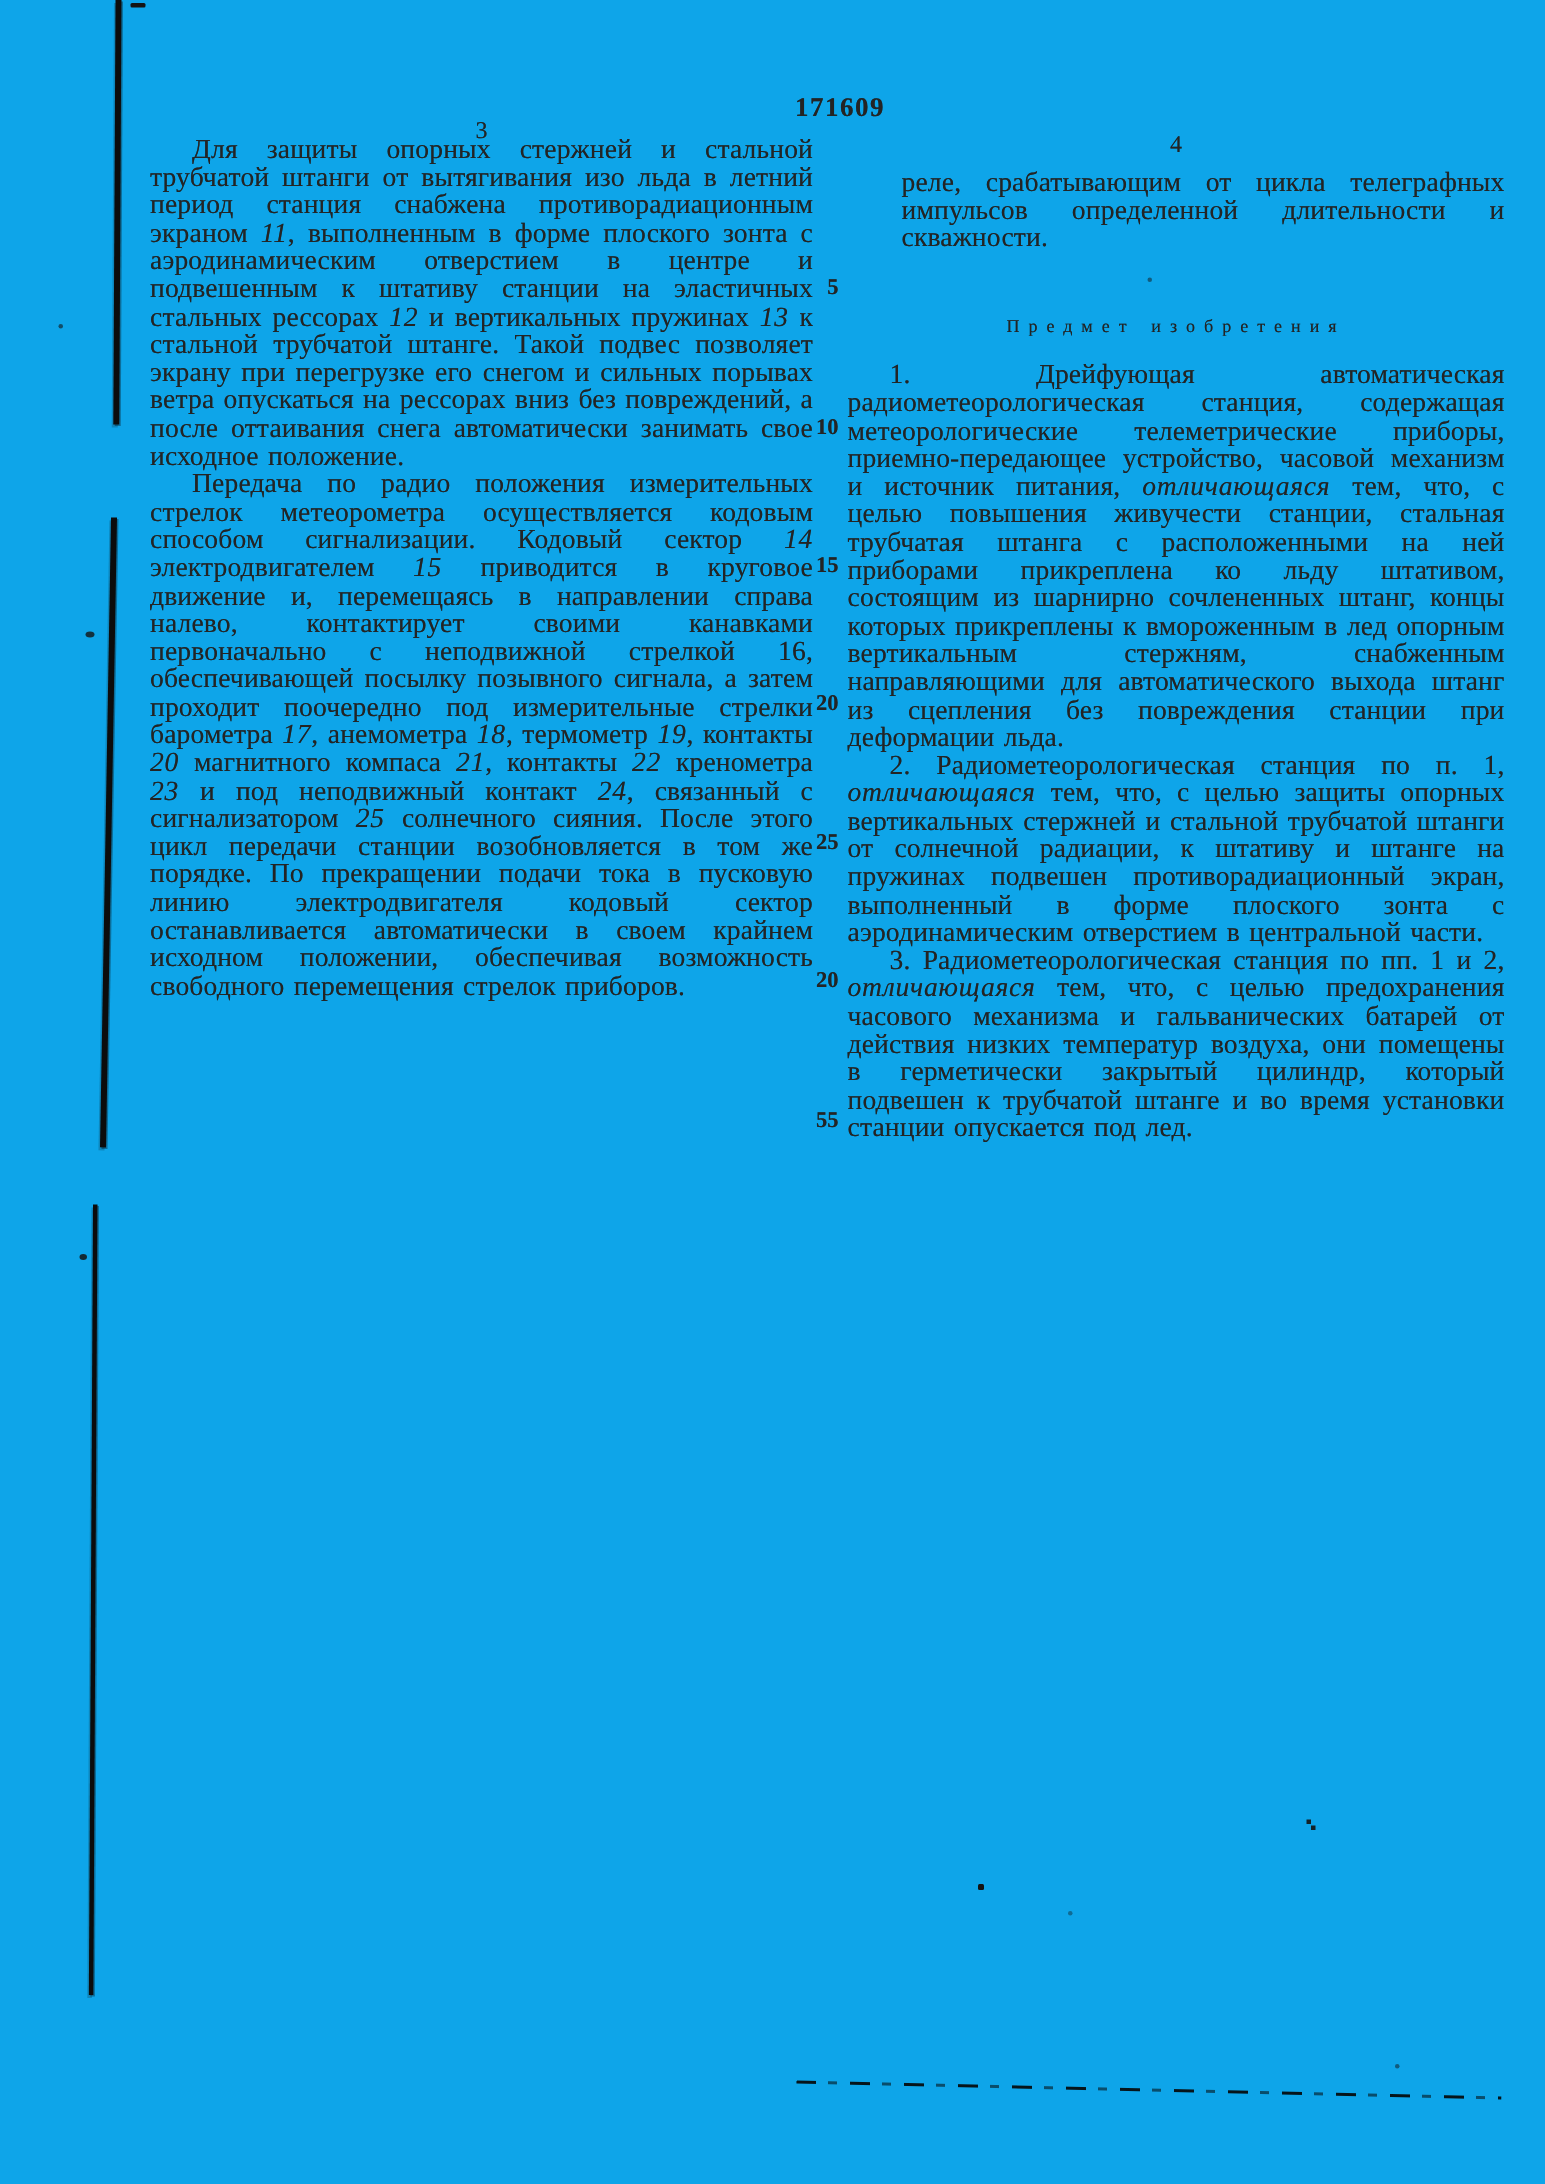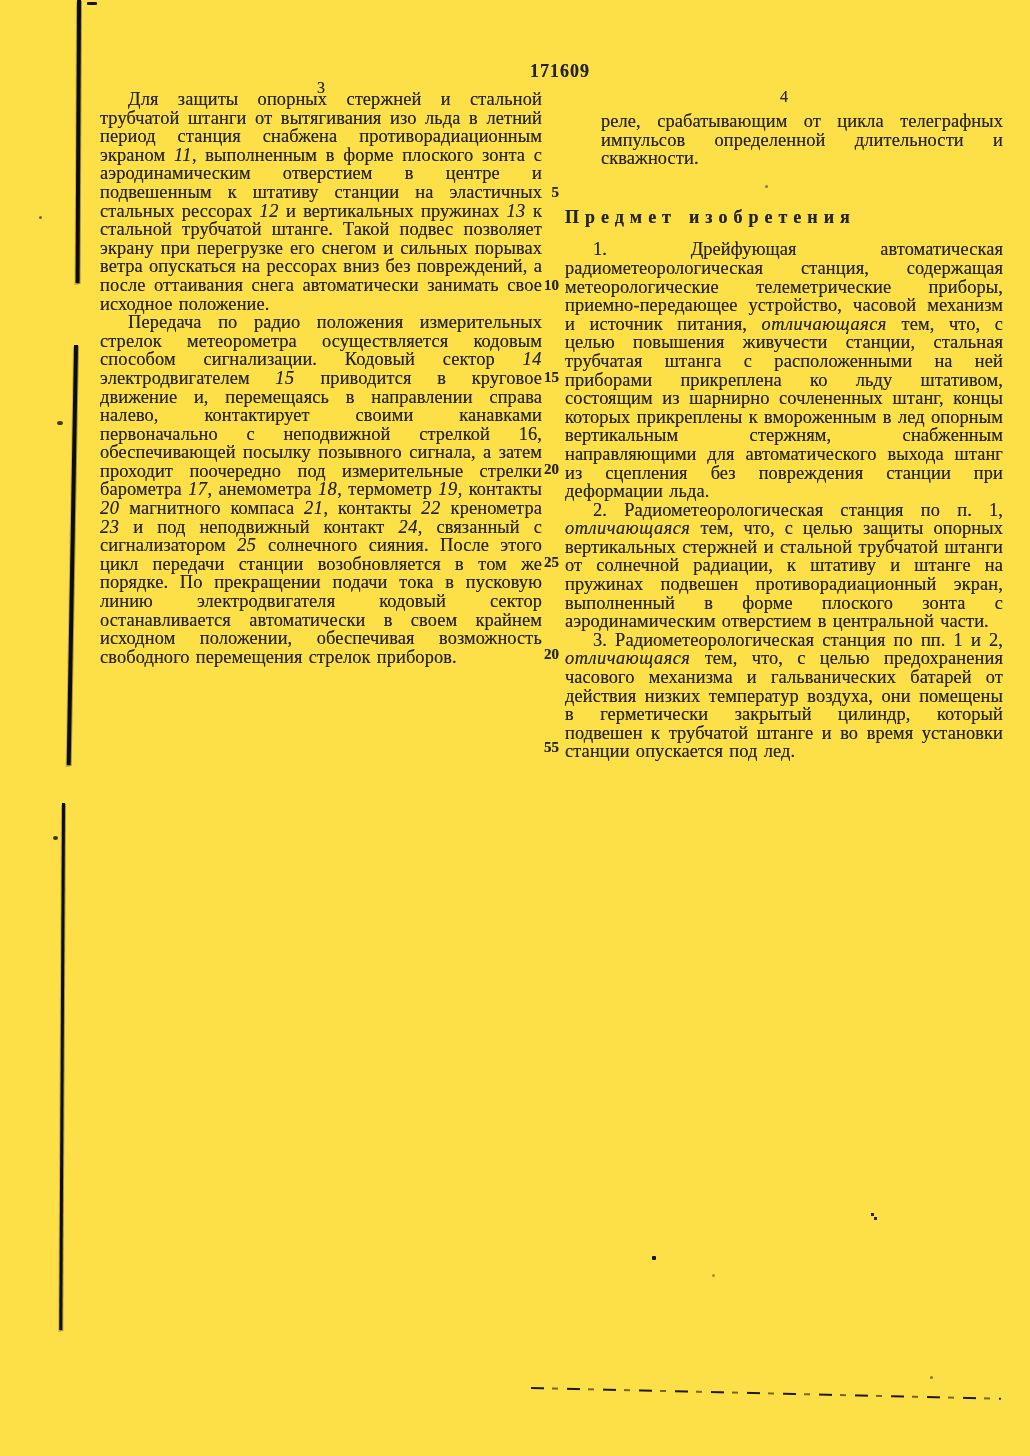--- a/index.html
+++ b/index.html
@@ -3,40 +3,40 @@
 <meta charset="utf-8">
 <style>
   html,body{margin:0;padding:0;}
   body{
     width:1030px;height:1456px;
     background:#f2f1ed;
     font-family:"Liberation Serif","DejaVu Serif",serif;
   }
   .page{
     position:relative;width:1030px;height:1456px;overflow:hidden;
-    background:#fde047;
+    background:#0ea5e9;
     color:#242424;
   }
   
   .col{
     position:absolute;
     font-size:18.4px;line-height:18.6px;
     text-align:justify;
     letter-spacing:0.1px;word-spacing:1.5px;
     text-shadow:0 0 0.4px rgba(20,20,20,0.55);
   }
   .col p{margin:0;text-indent:28px;}
   .col p.no-indent{text-indent:0;margin-left:36px;}
   .col-left{left:100px;top:90px;width:442px;}
   .col-right{left:565px;top:112px;width:438px;}
   .heading{
     margin:40px 0 14px 0;
-    font-size:18px;font-weight:bold;
+    font-size:12px;font-weight:normal;
     letter-spacing:6px;
-    text-align:left;text-indent:0;
+    text-align:center;text-indent:0;
     white-space:nowrap;
   }
   
   .patent-no{
     position:absolute;left:500px;top:61px;width:120px;
     text-align:center;font-size:18px;font-weight:bold;letter-spacing:1px;
     text-shadow:0 0 0.4px rgba(20,20,20,0.6);
   }
   .pnum{
     position:absolute;font-size:16px;text-align:center;

